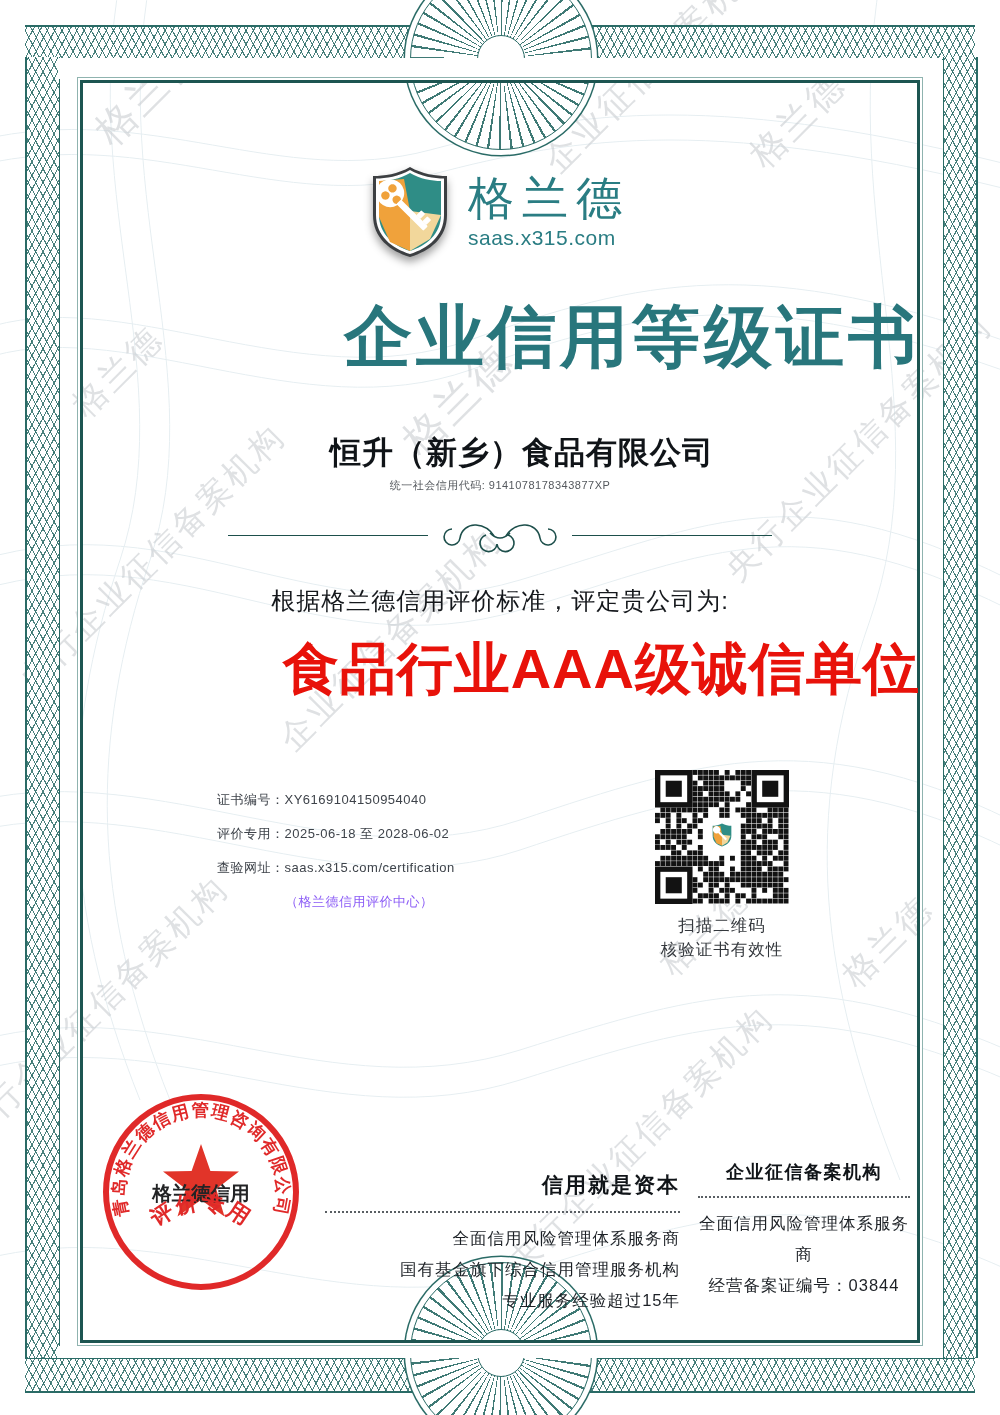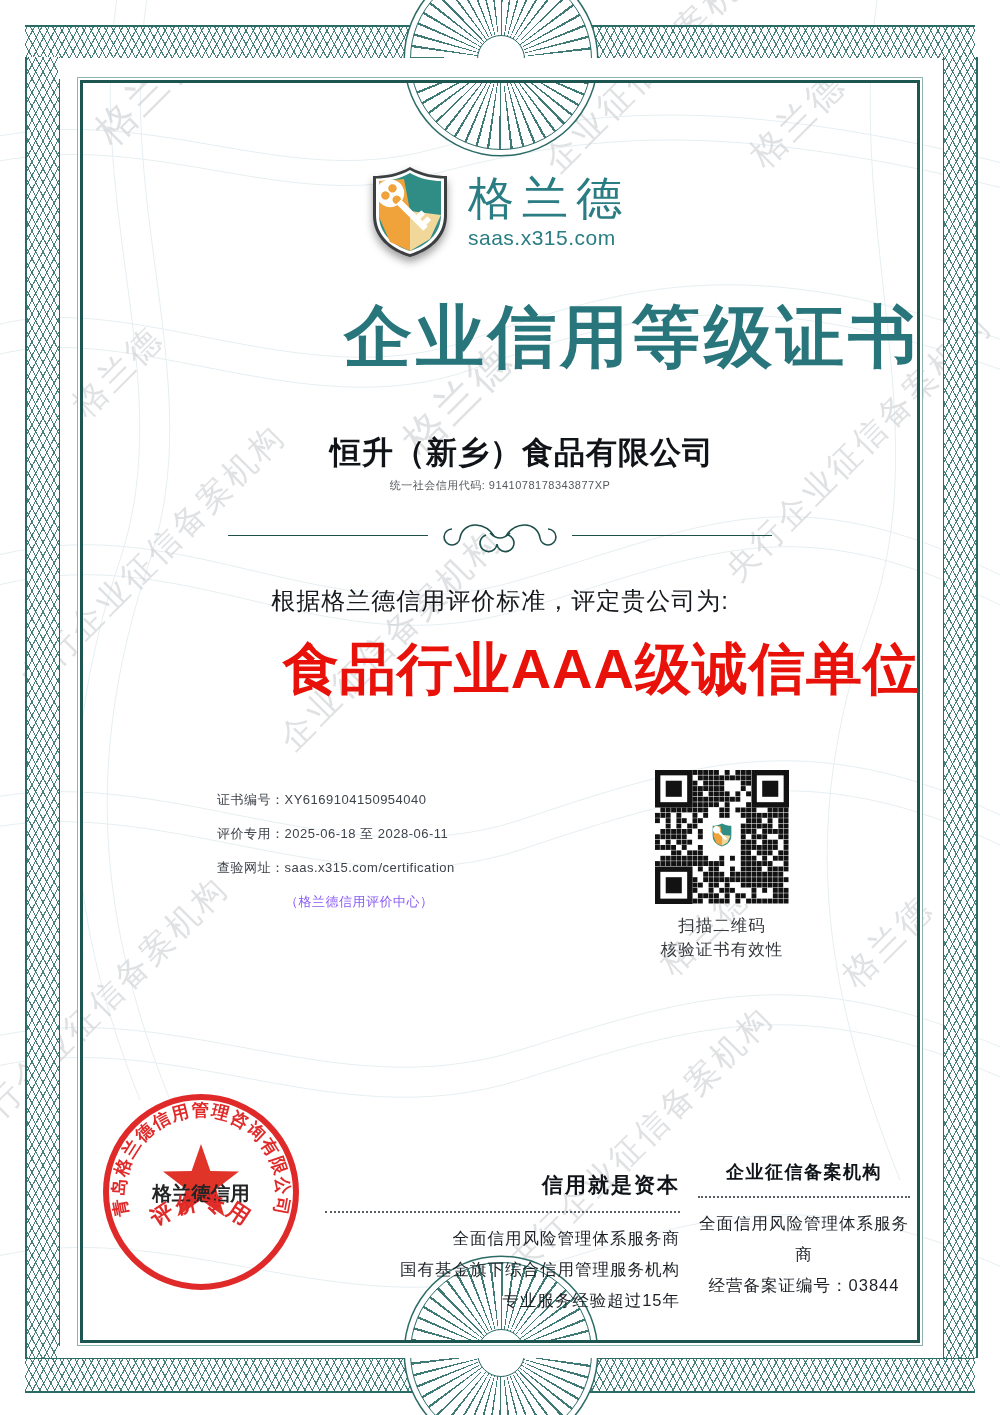--- a/index.html
+++ b/index.html
@@ -165,21 +165,21 @@
         </g>
       </svg>
       <div class="line"></div>
     </div>
 
     <div class="statement">根据格兰德信用评价标准，评定贵公司为:</div>
     <div class="rating">食品行业AAA级诚信单位</div>
 
     <div class="details">
       <div class="row"><span>证书编号：</span><span>XY6169104150954040</span></div>
-      <div class="row"><span>评价专用：</span><span>2025-06-18 至 2028-06-11</span></div>
+      <div class="row"><span>评价专用：</span><span>2025-06-18 至 2028-06-02</span></div>
       <div class="row"><span>查验网址：</span><span>saas.x315.com/certification</span></div>
       <div class="row indent">（格兰德信用评价中心）</div>
     </div>
 
     <div class="qr-block">
       <div class="qr-box">
           <svg width="134" height="134" style="position:absolute;left:0;top:0">
             <rect x="37.5" y="0.0" width="4.9" height="4.9" fill="#121212"></rect>
             <rect x="42.9" y="0.0" width="4.9" height="4.9" fill="#121212"></rect>
             <rect x="48.2" y="0.0" width="4.9" height="4.9" fill="#121212"></rect>

